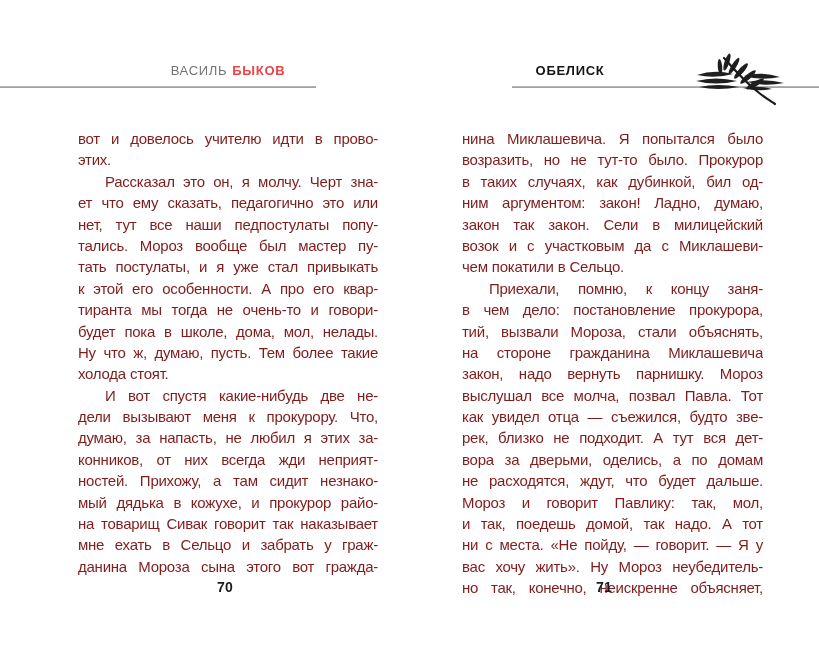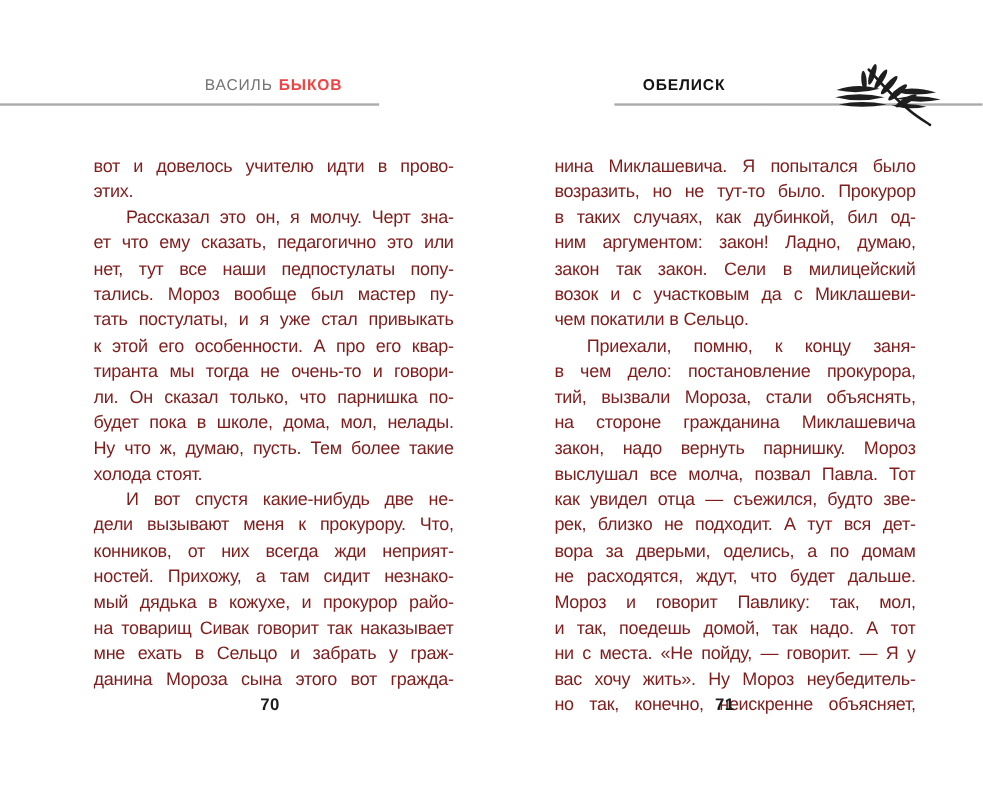--- a/index.html
+++ b/index.html
@@ -115,26 +115,26 @@
   <div class="column col-left">
       <div class="line just">вот и довелось учителю идти в прово-</div>
       <div class="line">этих.</div>
       <div class="line indent just">Рассказал это он, я молчу. Черт зна-</div>
       <div class="line just">ет что ему сказать, педагогично это или</div>
       <div class="line just">нет, тут все наши педпостулаты попу-</div>
       <div class="line just">тались. Мороз вообще был мастер пу-</div>
       <div class="line just">тать постулаты, и я уже стал привыкать</div>
       <div class="line just">к этой его особенности. А про его квар-</div>
       <div class="line just">тиранта мы тогда не очень-то и говори-</div>
-      <div class="line just">ли. Он сказал только, что парнишка по-</div>
       <div class="line just">будет пока в школе, дома, мол, нелады.</div>
       <div class="line just">Ну что ж, думаю, пусть. Тем более такие</div>
       <div class="line">холода стоят.</div>
       <div class="line indent just">И вот спустя какие-нибудь две не-</div>
       <div class="line just">дели вызывают меня к прокурору. Что,</div>
+      <div class="line just">думаю, за напасть, не любил я этих за-</div>
       <div class="line just">конников, от них всегда жди неприят-</div>
       <div class="line just">ностей. Прихожу, а там сидит незнако-</div>
       <div class="line just">мый дядька в кожухе, и прокурор райо-</div>
       <div class="line just">на товарищ Сивак говорит так наказывает</div>
       <div class="line just">мне ехать в Сельцо и забрать у граж-</div>
       <div class="line just">данина Мороза сына этого вот гражда-</div>
     </div>
   <div class="column col-right">
       <div class="line just">нина Миклашевича. Я попытался было</div>
       <div class="line just">возразить, но не тут-то было. Прокурор</div>

